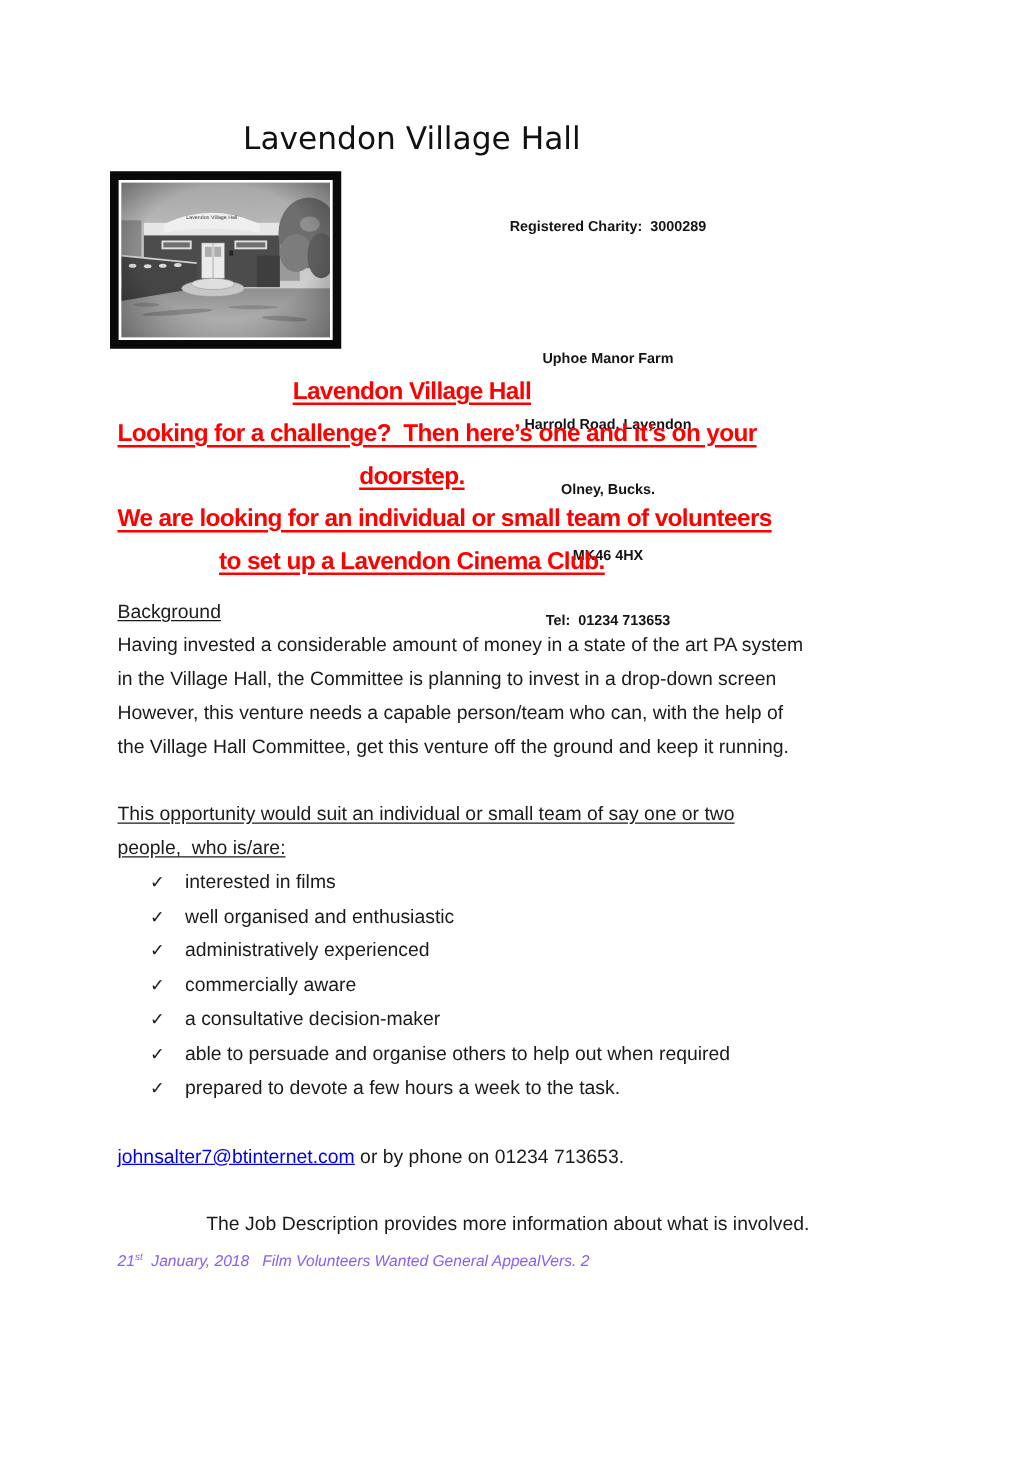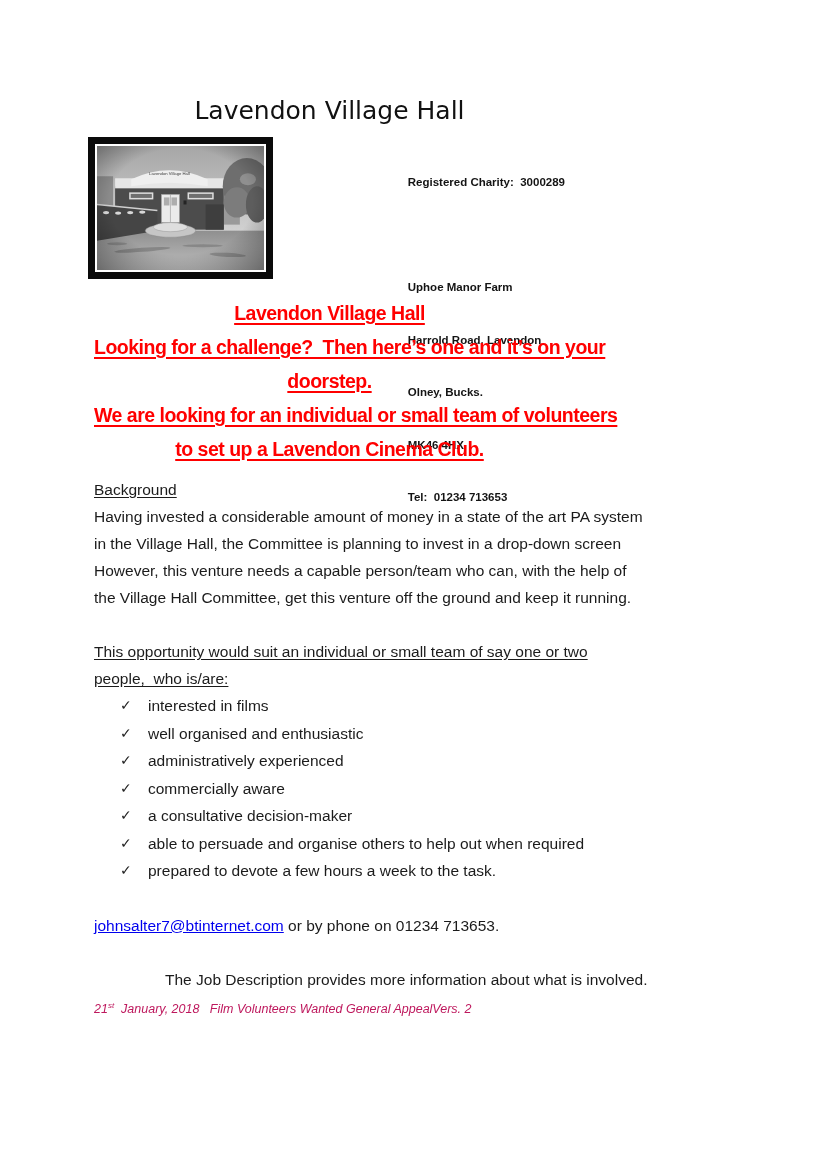--- a/index.html
+++ b/index.html
@@ -40,21 +40,21 @@
   }
   .photo-inner{
     width:100%;height:100%;
     border:2px solid #ffffff;
     box-sizing:border-box;
     background:#b9b9b9;
     overflow:hidden;
   }
   .photo-inner svg{display:block;width:100%;height:100%;}
   .address{
-    text-align:left;
+    text-align:center;
     font-size:11.5px;
     font-weight:bold;
     line-height:17.5px;
     margin-top:2px;
     color:#141414;
     white-space:pre;
   }
   .address .gap{height:17.5px;}
   .appeal{
     margin-top:15px;
@@ -91,21 +91,21 @@
     color:#0000ee;
     text-decoration:underline;
     cursor:pointer;
     margin-top:31px;
   }
   .jobdesc{margin-left:71px;}
   .doc-footer{
     font-size:12.5px;
     font-style:italic;
     line-height:26px;
-    color:#be185d;
+    color:#8b5cf6;
     white-space:pre;
   }
   .doc-footer sup{font-size:8px;}
 </style>
 </head>
 <body>
 
 <div class="page">
 
   <div class="doc-title">Lavendon Village Hall</div>

